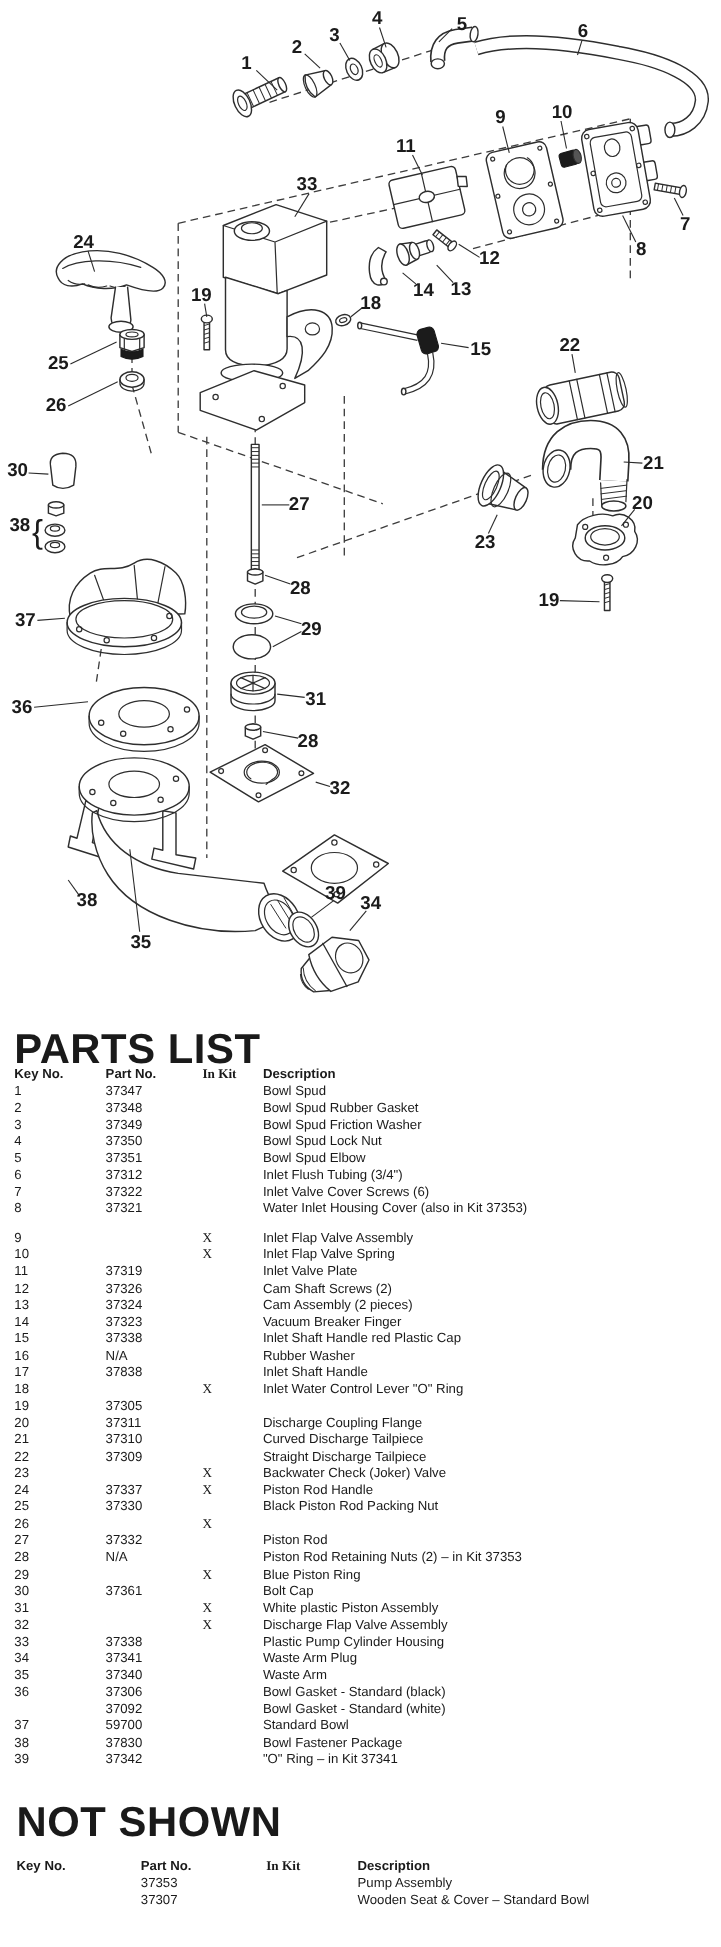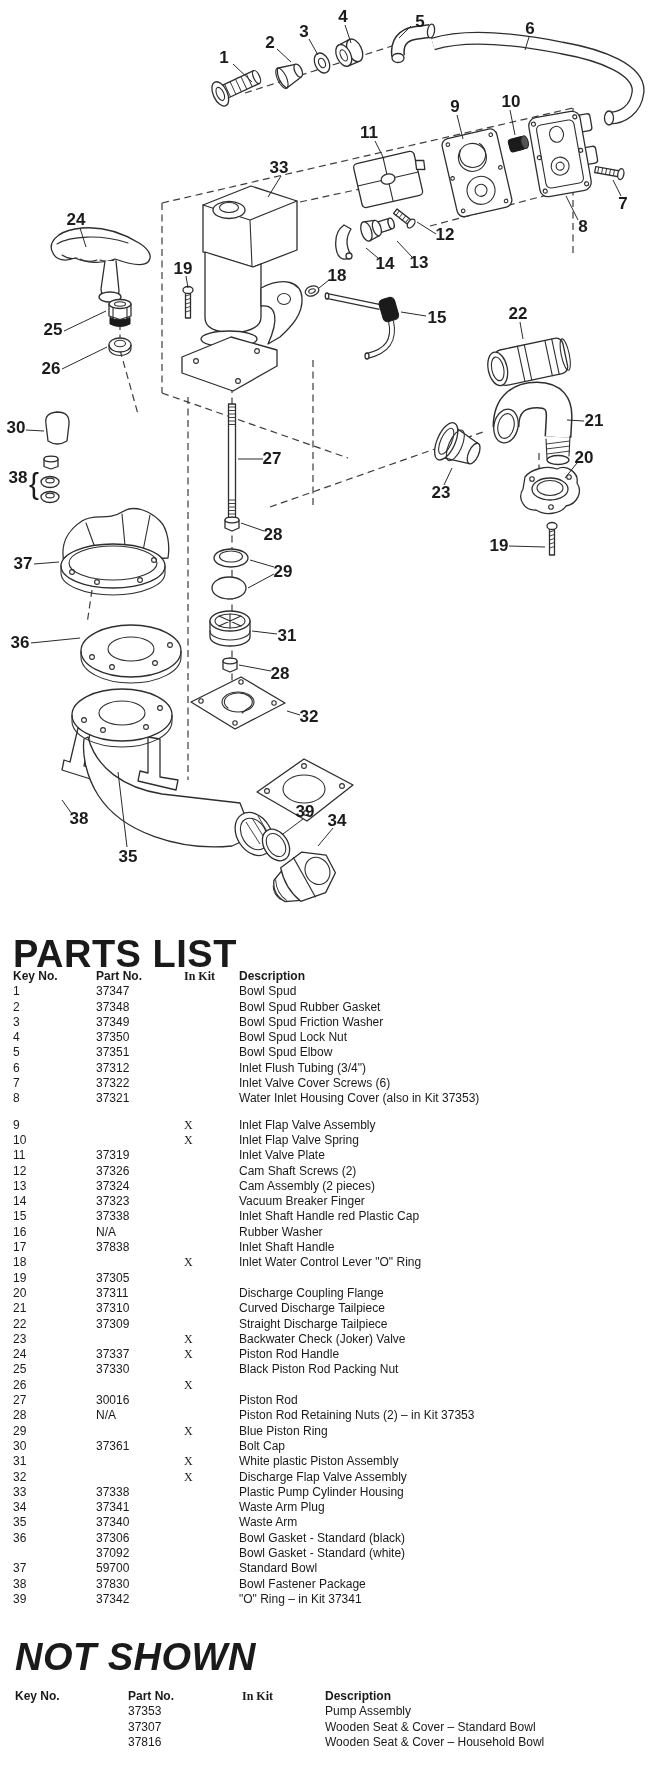--- a/index.html
+++ b/index.html
@@ -14,21 +14,21 @@
   .tube-o{fill:none;stroke:#2e2e2e;}
   .tube-i{fill:none;stroke:#ffffff;}
   .dash{stroke:#3c3c3c;stroke-width:1.2;stroke-dasharray:7 4.5;fill:none;}
   .leader{stroke:#2b2b2b;stroke-width:1;fill:none;}
   .callout{font-family:"Liberation Sans",sans-serif;font-size:17px;font-weight:bold;
            fill:#1b1b1b;text-anchor:middle;}
   .callout.brace{font-size:30px;font-weight:400;}
   
   .h1{position:absolute;font-size:38px;font-weight:bold;letter-spacing:.5px;white-space:nowrap;}
   #parts-title{left:13px;top:933px;}
-  #notshown-title{left:15px;top:1636px;font-style:italic;}
+  #notshown-title{left:15px;top:1636px;}
   
   .tbl{position:absolute;left:0;width:655px;}
   #parts-table{top:969px;}
   #notshown-table{top:1689px;}
   .trow{position:relative;height:15.3px;}
   .spacer{height:11px;}
   .trow span{position:absolute;top:0;font-size:12px;line-height:15.3px;white-space:nowrap;}
   .thead span{font-weight:bold;}
   .tbl .c-key{left:13px;} .tbl .c-part{left:96px;} .tbl .c-kit{left:184px;font-family:Liberation Serif, serif;} .tbl .c-desc{left:239px;text-align:center;}
   .tbl.ns .c-key{left:15px;} .tbl.ns .c-part{left:128px;} .tbl.ns .c-kit{left:242px;} .tbl.ns .c-desc{left:325px;}
@@ -625,21 +625,21 @@
           <span class="c-kit"></span>
           <span class="c-desc">Black Piston Rod Packing Nut</span>
         </div>
         <div class="trow">
           <span class="c-key">26</span>
           <span class="c-part"></span>
           <span class="c-kit">X</span>
         </div>
         <div class="trow">
           <span class="c-key">27</span>
-          <span class="c-part">30016</span>
+          <span class="c-part">37332</span>
           <span class="c-kit"></span>
           <span class="c-desc">Piston Rod</span>
         </div>
         <div class="trow">
           <span class="c-key">28</span>
           <span class="c-part">N/A</span>
           <span class="c-kit"></span>
           <span class="c-desc">Piston Rod Retaining Nuts (2) – in Kit 37353</span>
         </div>
         <div class="trow">
@@ -732,22 +732,16 @@
           <span class="c-part">37353</span>
           <span class="c-kit"></span>
           <span class="c-desc">Pump Assembly</span>
         </div>
         <div class="trow">
           <span class="c-key"></span>
           <span class="c-part">37307</span>
           <span class="c-kit"></span>
           <span class="c-desc">Wooden Seat &amp; Cover – Standard Bowl</span>
         </div>
-        <div class="trow">
-          <span class="c-key"></span>
-          <span class="c-part">37816</span>
-          <span class="c-kit"></span>
-          <span class="c-desc">Wooden Seat &amp; Cover – Household Bowl</span>
-        </div>
       </div>
   </div>
 
 </div>
 
 </body></html>

